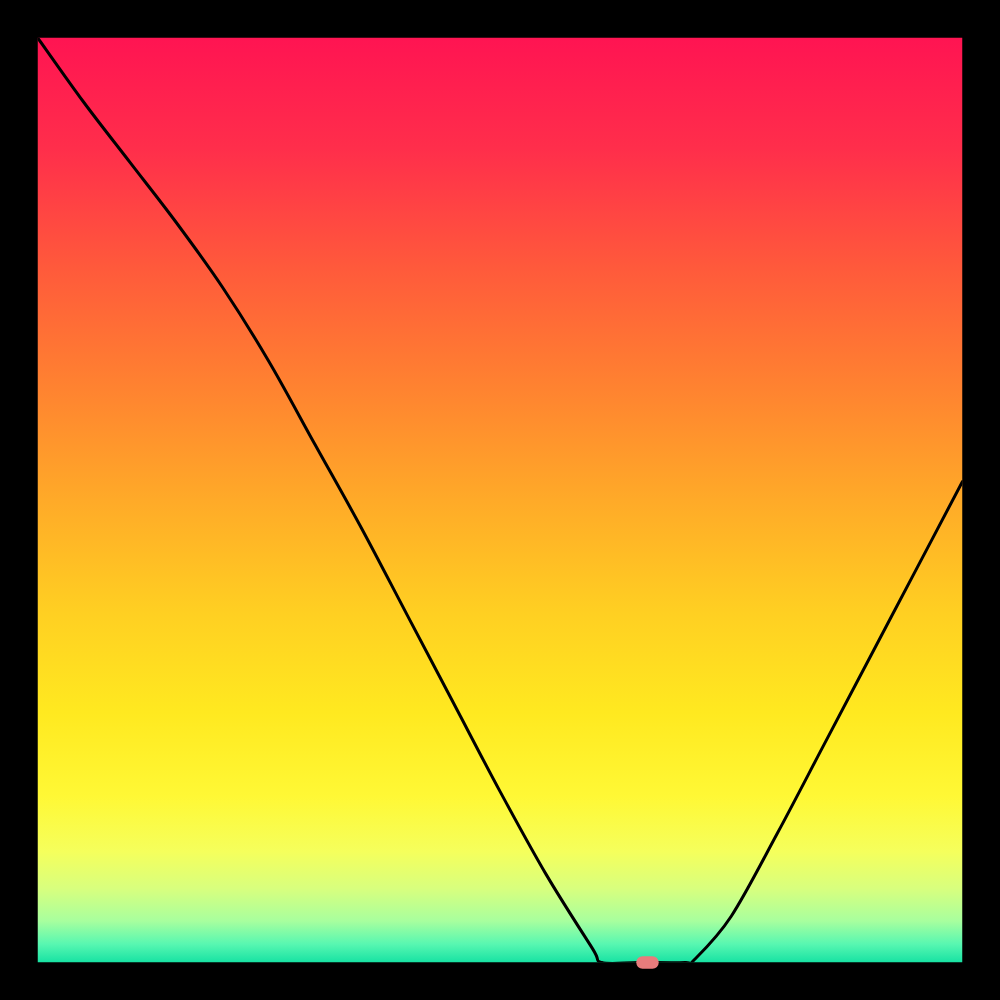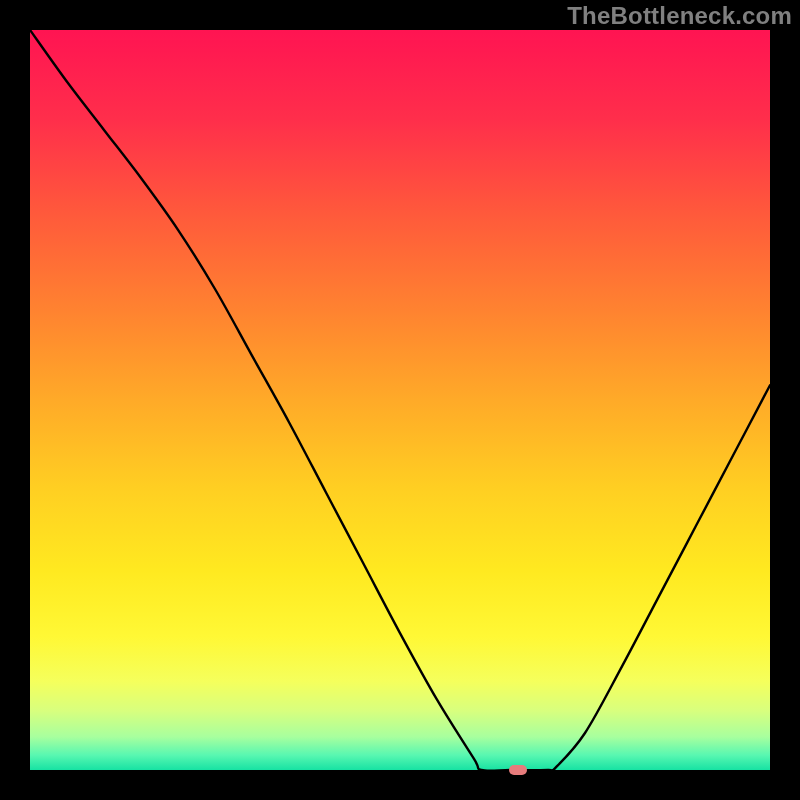--- a/index.html
+++ b/index.html
@@ -54,21 +54,20 @@
     height: 10px;
     border-radius: 5px;
     transform: translate(-50%, -50%);
   }
 </style>
 </head>
 <body>
 
 <div class="frame">
 
-  <div class="watermark">TheBottleneck.com</div>
 
   <div class="plot-outer">
 
     <svg class="gradient" viewBox="0 0 740 740" preserveAspectRatio="none">
       <defs>
         <linearGradient id="bg-grad" x1="0" y1="0" x2="0" y2="1">
             <stop offset="0%" stop-color="#ff1452"></stop>
             <stop offset="12%" stop-color="#ff2e4b"></stop>
             <stop offset="25%" stop-color="#ff5a3b"></stop>
             <stop offset="38%" stop-color="#ff8330"></stop>

